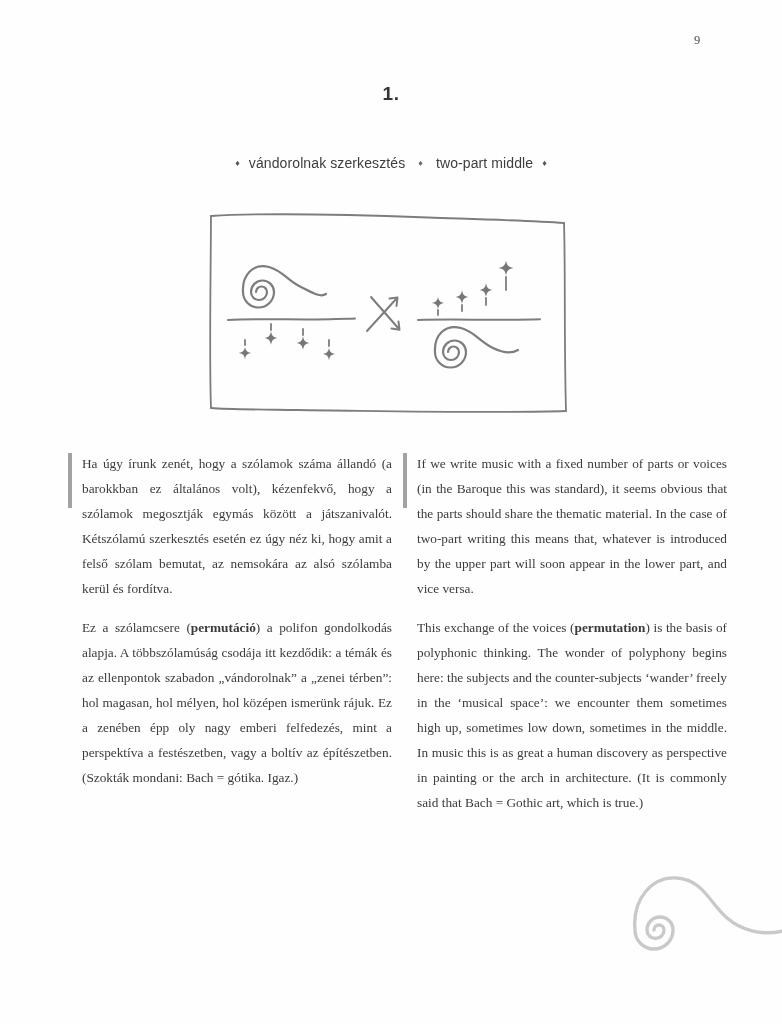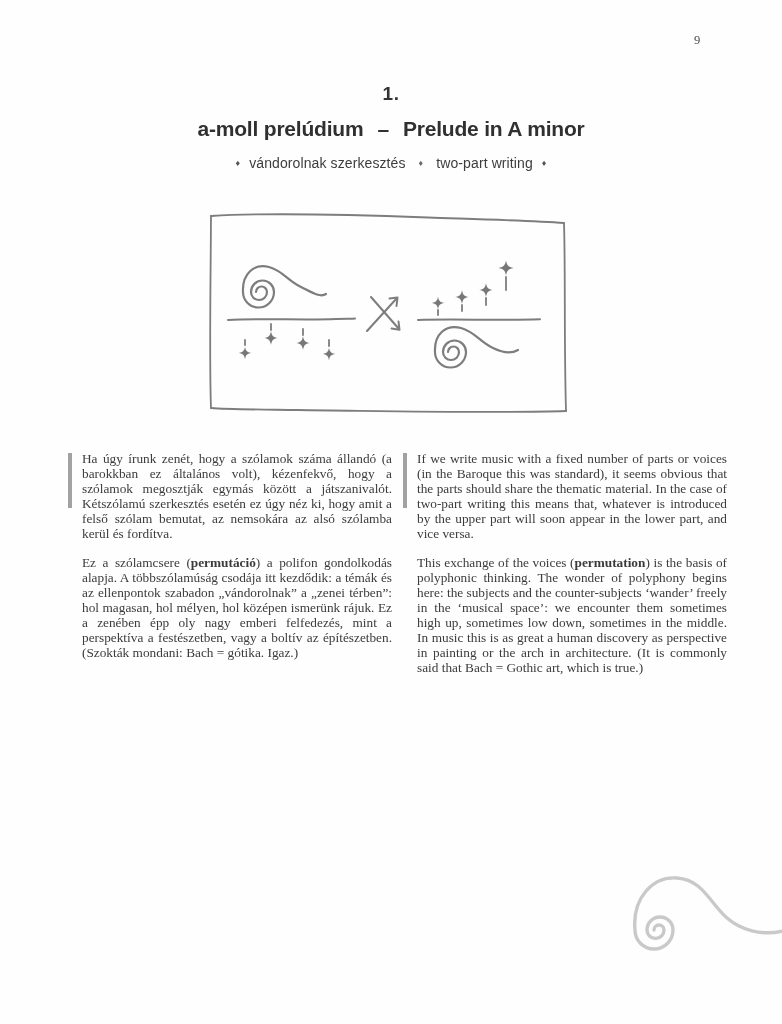--- a/index.html
+++ b/index.html
@@ -44,21 +44,21 @@
   .page-subtitle .diamond.mid{margin:0 13px;color:#6a6a6a;}
   .sketch{
     position:absolute;left:208px;top:210px;width:362px;height:208px;
   }
   .text-columns{
     position:absolute;left:82px;top:451px;width:646px;
     display:flex;gap:25px;
   }
   .col{
     width:310px;position:relative;
-    font-size:13.3px;line-height:15px;
+    font-size:13.3px;line-height:25px;
     text-align:justify;color:#3b3b3b;
   }
   .col p{margin:0 0 14px 0;}
   .col b{font-weight:bold;}
   .quote-bar{
     position:absolute;left:-14px;top:2px;
     width:3.5px;height:55px;background:#a2a2a2;
   }
   .corner-ornament{
     position:absolute;left:599px;top:860px;width:183px;height:120px;
@@ -66,29 +66,26 @@
 </style>
 </head>
 <body>
 
 <div class="page">
 
   <div class="page-number">9</div>
 
   <div class="chapter-number">1.</div>
 
-  <div class="page-title">
-    <span>a-moll prelúdium</span><span class="dash">–</span><span>Prelude in A minor</span>
-  </div>
 
   <div class="page-subtitle">
     <span class="diamond">♦</span>
     <span>vándorolnak szerkesztés</span>
     <span class="diamond mid">♦</span>
-    <span>two-part writing</span>
+    <span>two-part middle</span>
     <span class="diamond">♦</span>
   </div>
 
   <svg class="sketch" viewBox="0 0 362 208" fill="none" stroke="#7d7d7d" stroke-width="2" stroke-linecap="round" stroke-linejoin="round">
     <defs>
       <path id="sparkle" d="M0 -6.5 C0.9 -2, 2 -0.9, 6.5 0 C2 0.9, 0.9 2, 0 6.5 C-0.9 2, -2 0.9, -6.5 0 C-2 -0.9, -0.9 -2, 0 -6.5 Z"></path>
     </defs>
 
     <g stroke-width="1.8">
       <path d="M3 6 C60 2.5, 140 4.5, 220 7.5 C270 9.2, 322 10.5, 356 13"></path>

